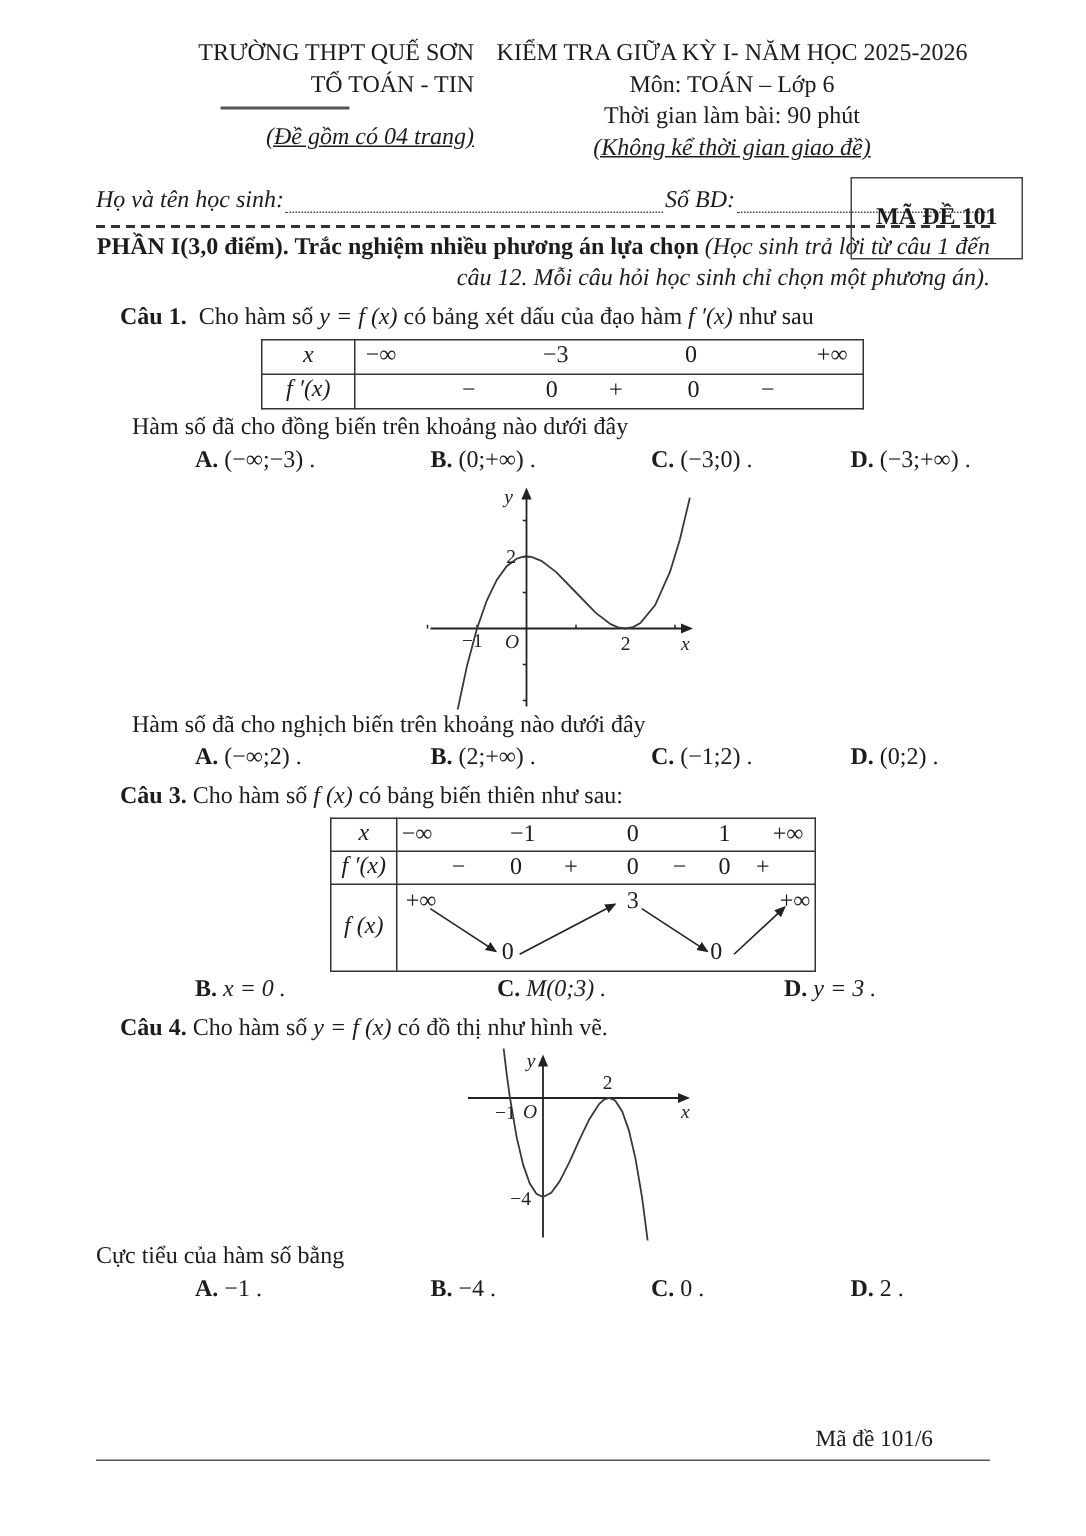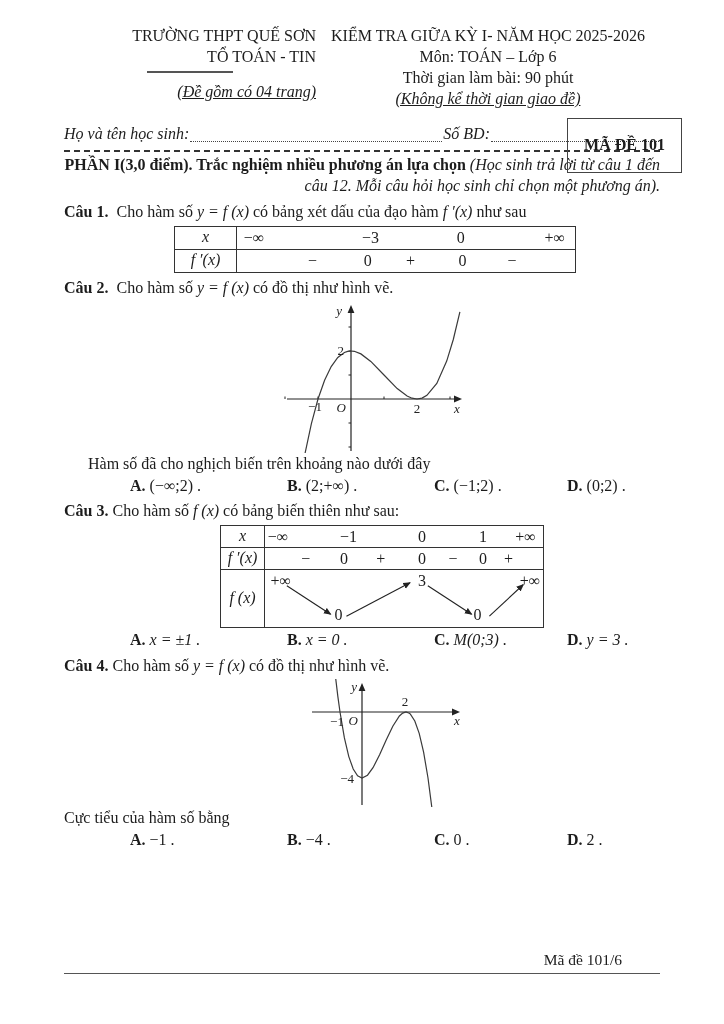--- a/index.html
+++ b/index.html
@@ -23,21 +23,21 @@
 
   .name-line { display:flex; align-items:flex-end; margin-top:14px; font-style:italic; }
   .dotfill { border-bottom:1.6px dotted #444; margin:0 1px 3px; }
   .dotfill.long { flex:1; }
   .dotfill.short { width:168px; }
 
   .dashsep { border-top:2.5px dashed #333; margin:5px 0 3px; }
 
   .part-heading { margin:2px 0 4px;text-align:right; }
 
-  .qline { margin:5px 0 2px; }
+  .qline { margin:5px 16px 2px; }
   .qline .gap { display:inline-block; width:4px; }
   .subq { margin:1px 0 1px 24px; }
   .subq.noindent { margin-left:0; }
   .ans-row { display:flex; margin:1px 0 3px; }
   .ans { flex:1; }
   .ans:nth-child(1){ padding-left:66px; }
   .ans:nth-child(2){ padding-left:64px; }
   .ans:nth-child(3){ padding-left:54px; }
   .ans:nth-child(4){ padding-left:40px; }
 
@@ -126,29 +126,30 @@
         <td class="cells">
           <span style="left:21%">−</span>
           <span style="left:37.5%">0</span>
           <span style="left:50%">+</span>
           <span style="left:65.5%">0</span>
           <span style="left:80%">−</span>
         </td>
       </tr>
     </tbody>
       </table>
-  </div>
-
-  <div>
-    <p class="qline">
-      <b>Câu 2.</b><span class="gap"></span>
-      <span>Cho hàm số</span>
-      <i>y = f (x)</i>
-      <span>có đồ thị như hình vẽ.</span>
-    </p>
+    <p class="subq">Hàm số đã cho đồng biến trên khoảng nào dưới đây</p>
+    <div class="ans-row">
+      <span class="ans"><b>A.</b> <span>(−∞;−3) .</span></span>
+      <span class="ans"><b>B.</b> <span>(0;+∞) .</span></span>
+      <span class="ans"><b>C.</b> <span>(−3;0) .</span></span>
+      <span class="ans"><b>D.</b> <span>(−3;+∞) .</span></span>
+    </div>
+  </div>
+
+  <div>
     <div class="graph-wrap2">
       <svg width="190" height="152" viewBox="0 0 190 152">
 
         <line x1="8" y1="98" x2="176" y2="98" stroke="#222" stroke-width="1.2"></line>
         <path d="M183,98 l-8,-3.4 l0,6.8 z" fill="#222"></path>
         <line x1="72" y1="150" x2="72" y2="10" stroke="#222" stroke-width="1.2"></line>
         <path d="M72,4 l-3.4,8 l6.8,0 z" fill="#222"></path>
 
         <line x1="6" y1="95.5" x2="6" y2="98" stroke="#222" stroke-width="1"></line>
         <line x1="39" y1="95.5" x2="39" y2="98" stroke="#222" stroke-width="1"></line>
@@ -227,21 +228,20 @@
           <span style="left:2%;  top:1px">+∞</span>
           <span style="left:25%; bottom:1px">0</span>
           <span style="left:55%; top:1px">3</span>
           <span style="left:75%; bottom:1px">0</span>
           <span style="right:1%; top:1px">+∞</span>
         </td>
       </tr>
     </tbody>
       </table>
     <div class="ans-row">
-      <span class="ans"><b>A.</b> <i>x = ±1 .</i></span>
       <span class="ans"><b>B.</b> <i>x = 0 .</i></span>
       <span class="ans"><b>C.</b> <i>M(0;3) .</i></span>
       <span class="ans"><b>D.</b> <i>y = 3 .</i></span>
     </div>
   </div>
 
   <div>
     <p class="qline">
       <b>Câu 4.</b>
       <span>Cho hàm số</span>

